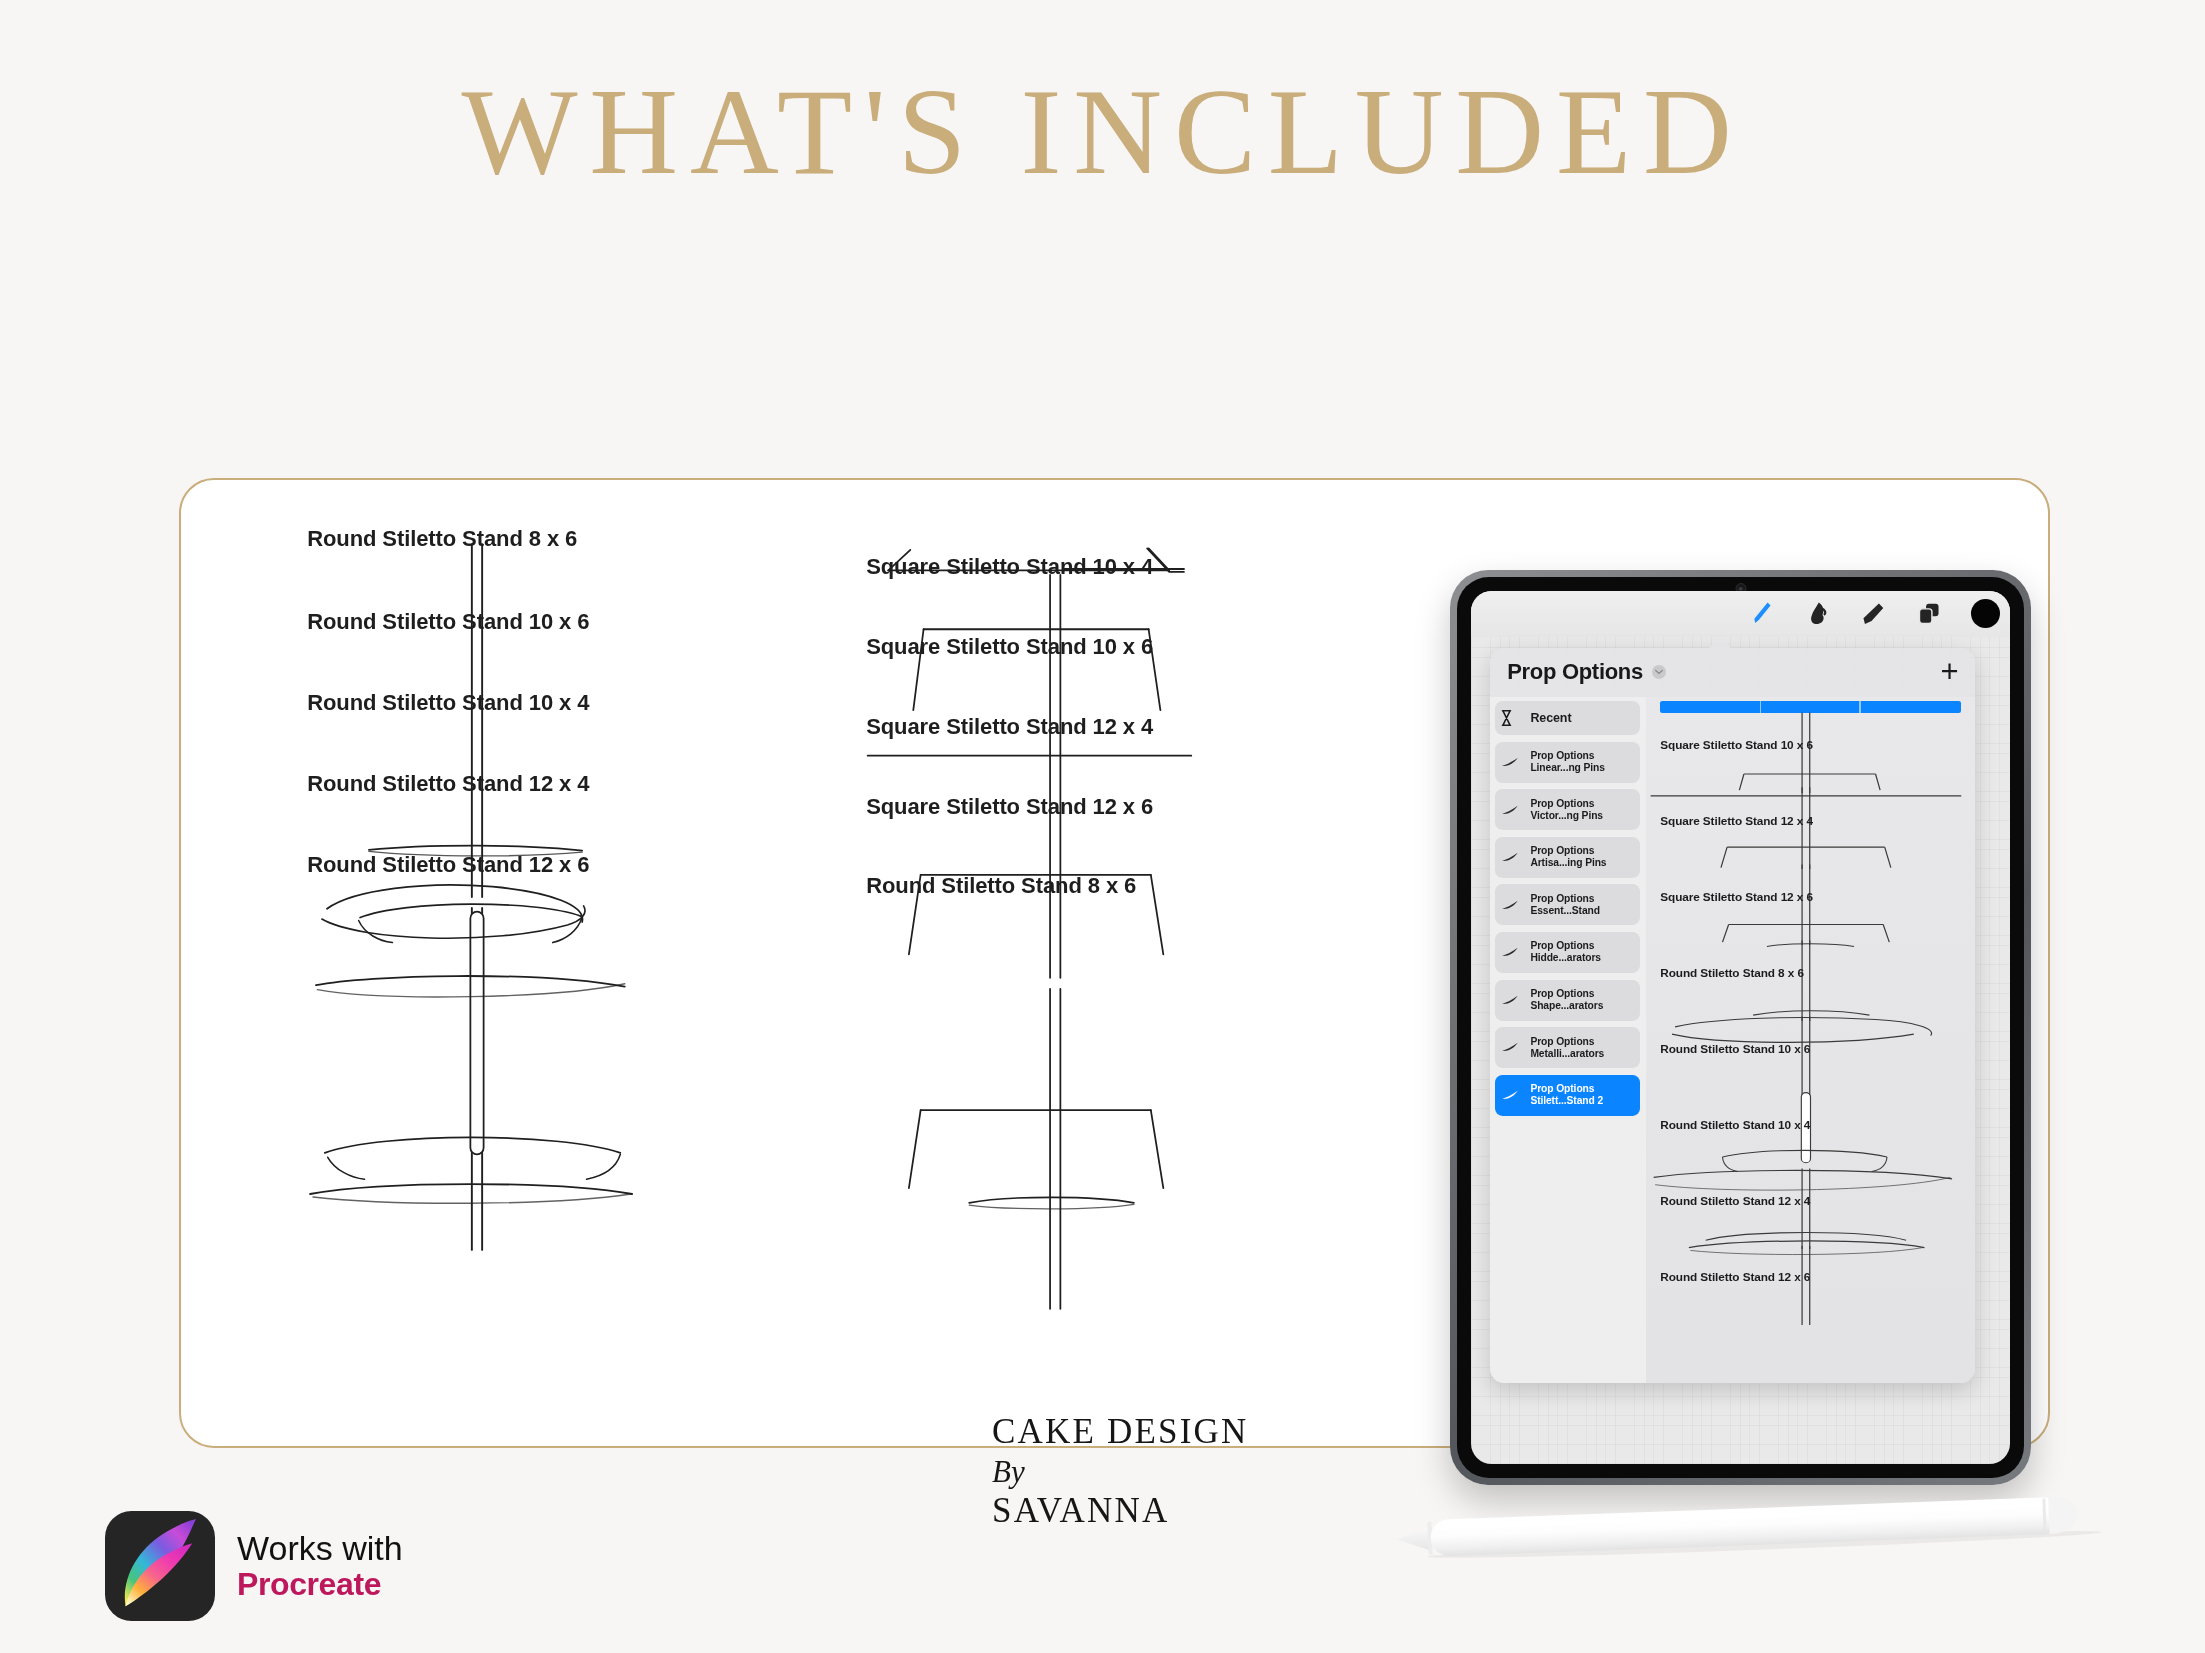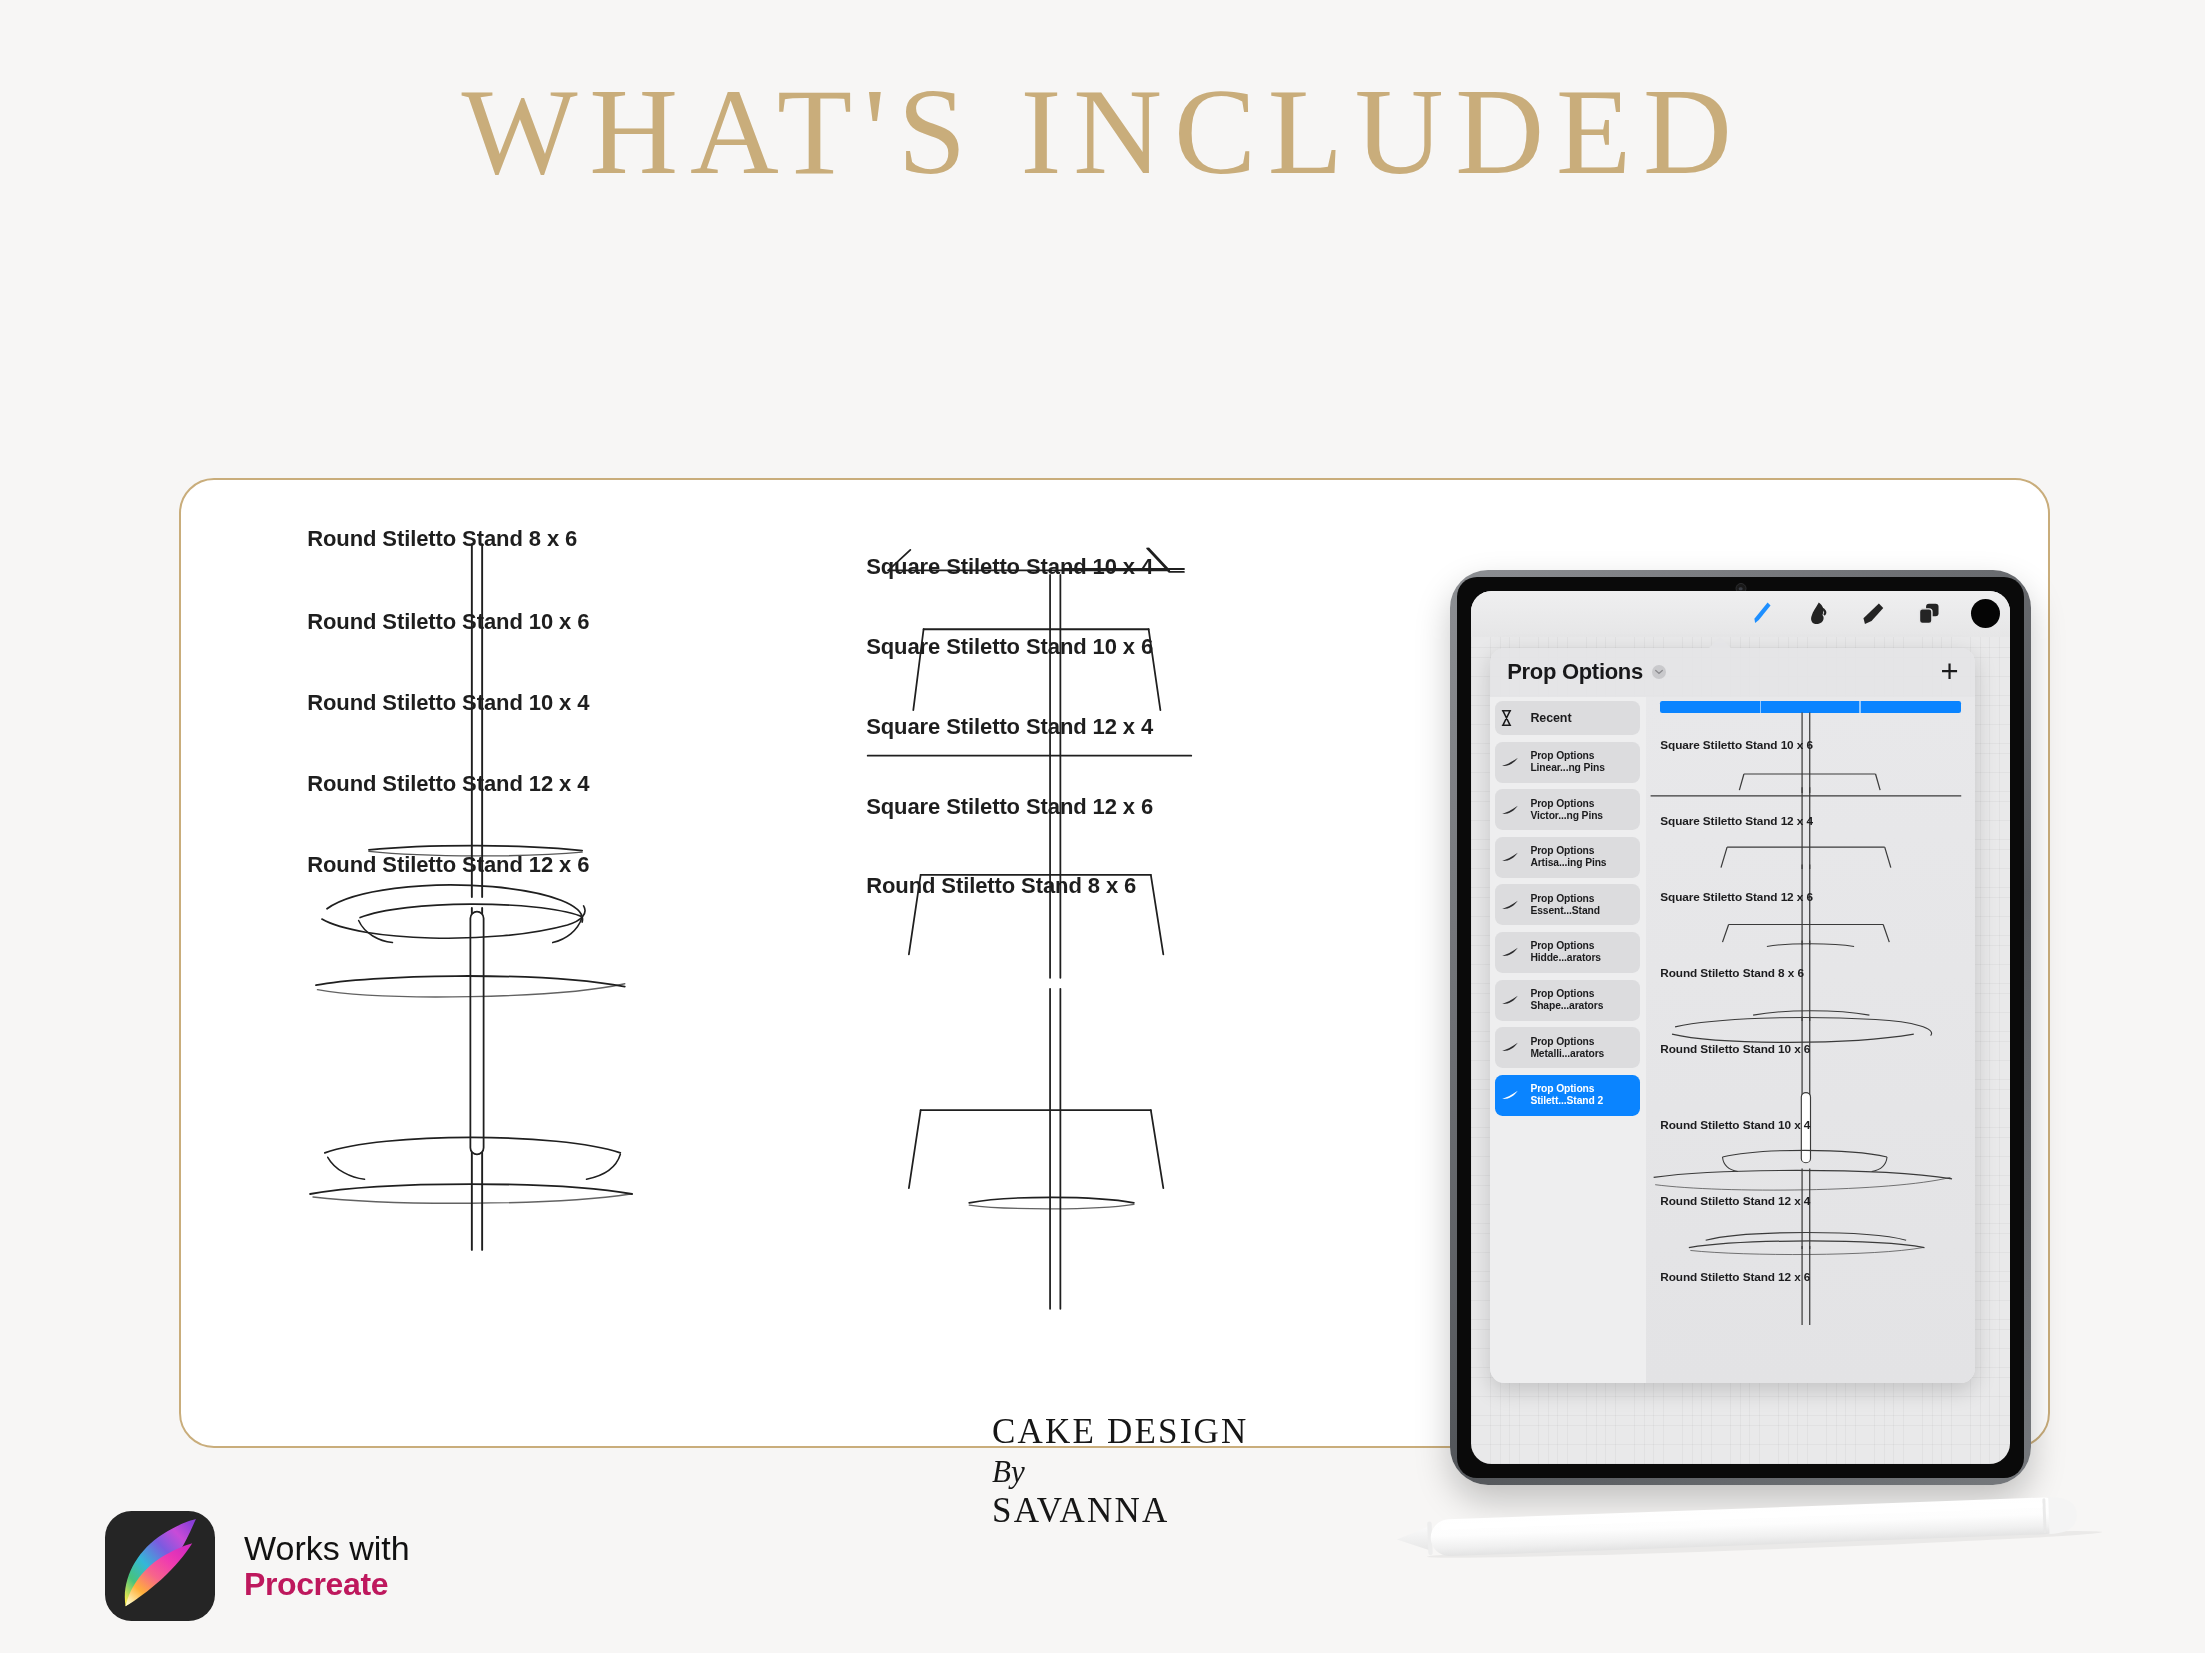--- a/index.html
+++ b/index.html
@@ -66,21 +66,21 @@
     left: 1450px; top: 570px;
     width: 581px; height: 915px;
     background: linear-gradient(135deg,#8d8f93 0%, #6f7175 30%, #53565a 60%, #76797d 100%);
     border-radius: 38px;
     padding: 6.6px;
     box-shadow: 0 16px 35px rgba(0,0,0,0.22);
   }
   .ipad-bezel {
     width: 100%; height: 100%;
     background: #0a0a0a;
-    border-radius: 20px;
+    border-radius: 32px;
     padding: 14px;
     position: relative;
   }
   .ipad-cam {
     position: absolute; left: 50%; top: 6.6px; transform: translateX(-50%);
     width: 11px; height: 11px; border-radius: 50%;
     background: #191919; border: 1.5px solid #2c2c2e;
   }
   .ipad-cam::after {
     content:""; position:absolute; left:50%; top:50%; transform:translate(-50%,-50%);
@@ -191,21 +191,21 @@
   .brush-row svg { position:absolute; left:0; top:0; width:100%; height:100%; overflow:visible; }
 
   
   .pencil {
     position: absolute; left: 1382px; top: 1502px;
     width: 742px; height: 49px;
     transform: rotate(-2.1deg);
   }
 
   
-  .badge { position: absolute; left: 105px; top: 1511px; display: flex; align-items: center; gap: 29px; }
+  .badge { position: absolute; left: 105px; top: 1511px; display: flex; align-items: center; gap: 22px; }
   .badge-icon {
     width: 110px; height: 110px; border-radius: 26.5px;
     background: #252525; position: relative; overflow: hidden;
   }
   .badge-text { line-height: 1.08; }
   .badge-l1 { font-size: 34px; font-weight: 400; color: #111; }
   .badge-l2 { font-size: 32px; font-weight: 700; color: #be185d; letter-spacing: -0.4px; }
 
   
   .sig { position: absolute; left: 992px; top: 1412px; width: 309px; text-align: left; }

